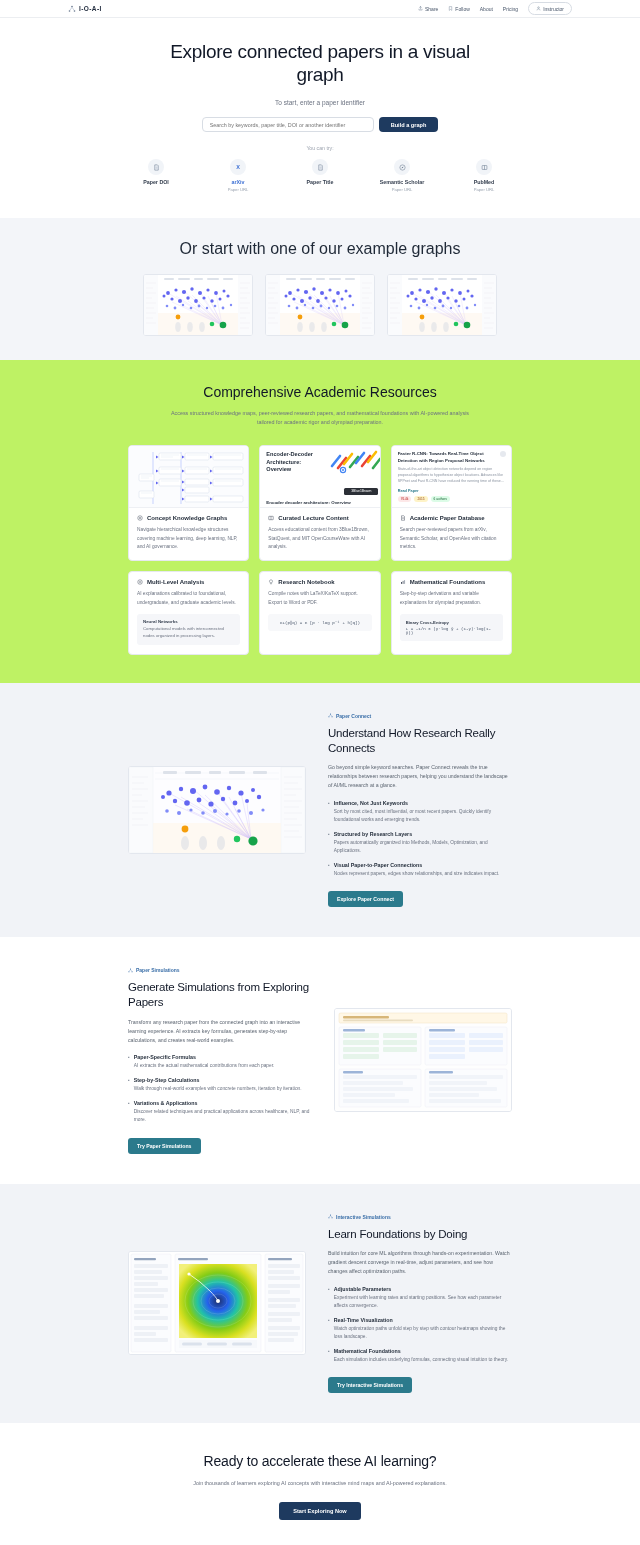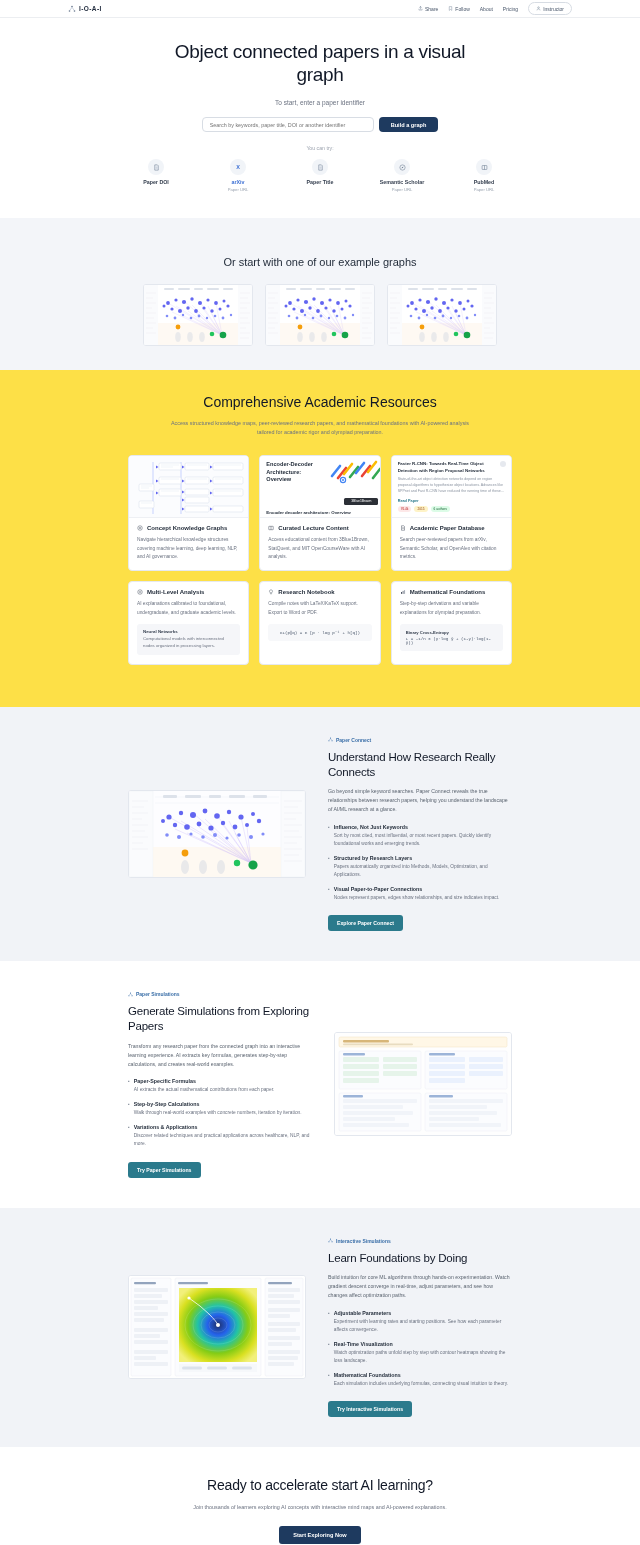--- a/index.html
+++ b/index.html
@@ -65,30 +65,30 @@
   .ident-circle {
     width: 16px; height: 16px; border-radius: 50%; background: #f1f4f8;
     margin: 0 auto 4px; display: flex; align-items: center; justify-content: center;
   }
   .ident-label { font-size: 5.3px; font-weight: 600; color: #374151; }
   .ident-label.blue { color: #3b6fd4; }
   .ident-sub { margin-top: 2px; font-size: 4.2px; color: #9aa3b0; }
 
   
   .examples { background: #f3f5f9; padding: 22px 0 24px; text-align: center; }
-  .examples h2 { font-size: 11px; font-weight: 400; color: #1f2937; margin-top: 16px; }
+  .examples h2 { font-size: 16px; font-weight: 400; color: #1f2937; }
   .ex-row { margin-top: 16px; display: flex; justify-content: center; gap: 12px; }
   .ex-card {
     width: 110px; height: 62px; background: #fff; border: 1px solid #e3e7ee;
     border-radius: 3px; overflow: hidden; position: relative;
   }
   .ex-card svg { display: block; }
 
   
-  .resources { background: #fde047; padding: 24px 0 42px; }
+  .resources { background: #bef264; padding: 24px 0 28px; }
   .resources h2 { text-align: center; font-size: 14px; font-weight: 400; color: #111827; }
   .resources .lead {
     text-align: center; margin: 9px auto 0; max-width: 300px;
     font-size: 5.4px; line-height: 1.65; color: #6b7280;
   }
   .card-grid {
     margin: 18px auto 0; width: 384px;
     display: grid; grid-template-columns: repeat(3, 1fr); gap: 10px;
   }
   .rcard {
@@ -199,21 +199,21 @@
             <circle cx="8" cy="5" r="2.6" stroke="#64748b" stroke-width="1.3" fill="none"></circle>
             <path d="M3 14c0-2.8 2.2-4.5 5-4.5s5 1.7 5 4.5" stroke="#64748b" stroke-width="1.3" fill="none"></path>
           </svg>
       </span>
       <span>Instructor</span>
     </span>
   </nav>
 </header>
 
 <section class="hero">
-  <h1>Object connected papers in a visual graph</h1>
+  <h1>Explore connected papers in a visual graph</h1>
   <p class="hero-sub">To start, enter a paper identifier</p>
   <div class="search-row">
     <input class="search-input" type="text" placeholder="Search by keywords, paper title, DOI or another identifier" style="">
     <button class="build-btn">Build a graph</button>
   </div>
   <p class="youcantry">You can try:</p>
   <div class="ident-row">
 
     <div class="ident">
       <div class="ident-circle">
@@ -937,16 +937,16 @@
             <div class="bullet-text">Each simulation includes underlying formulas, connecting visual intuition to theory.</div>
           </div>
         </div>
       </div>
       <button class="teal-btn">Try Interactive Simulations</button>
     </div>
   </div>
 </section>
 
 <section class="cta">
-  <h2>Ready to accelerate start AI learning?</h2>
+  <h2>Ready to accelerate these AI learning?</h2>
   <p>Join thousands of learners exploring AI concepts with interactive mind maps and AI-powered explanations.</p>
   <button class="cta-btn">Start Exploring Now</button>
 </section>
 
 </body></html>

